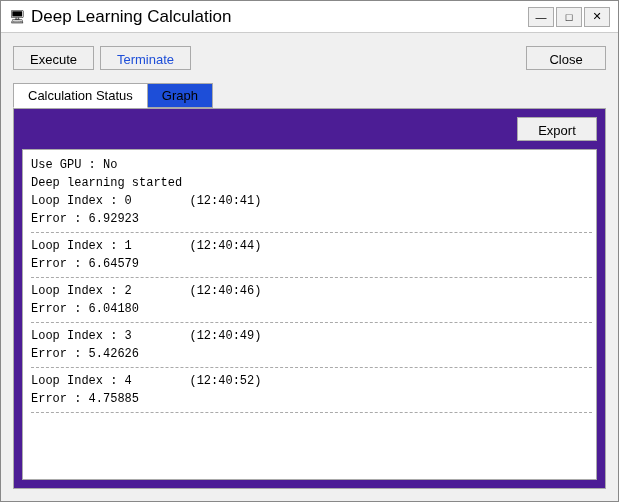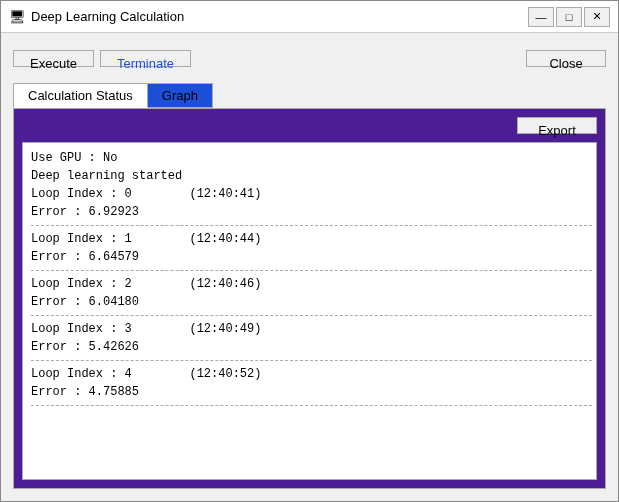--- a/index.html
+++ b/index.html
@@ -44,21 +44,21 @@
       align-items: center;
       gap: 6px;
     }
 
     .title-icon {
       width: 16px;
       height: 16px;
     }
 
     .title-text {
-      font-size: 13px;
+      font-size: 17px;
       font-weight: normal;
       color: #000;
     }
 
     .title-controls {
       display: flex;
       gap: 2px;
     }
 
     .title-btn {
@@ -86,21 +86,21 @@
       gap: 6px;
     }
 
     .btn {
       padding: 5px 16px;
       border: 1px solid #aaa;
       background: #f0f0f0;
       cursor: pointer;
       font-size: 13px;
       min-width: 80px;
-      height: 17px;
+      height: 24px;
     }
 
     .btn:disabled {
       color: #1d4ed8;
       cursor: default;
       background: #f0f0f0;
     }
 
     .tabs-area {
       padding: 0 12px;

